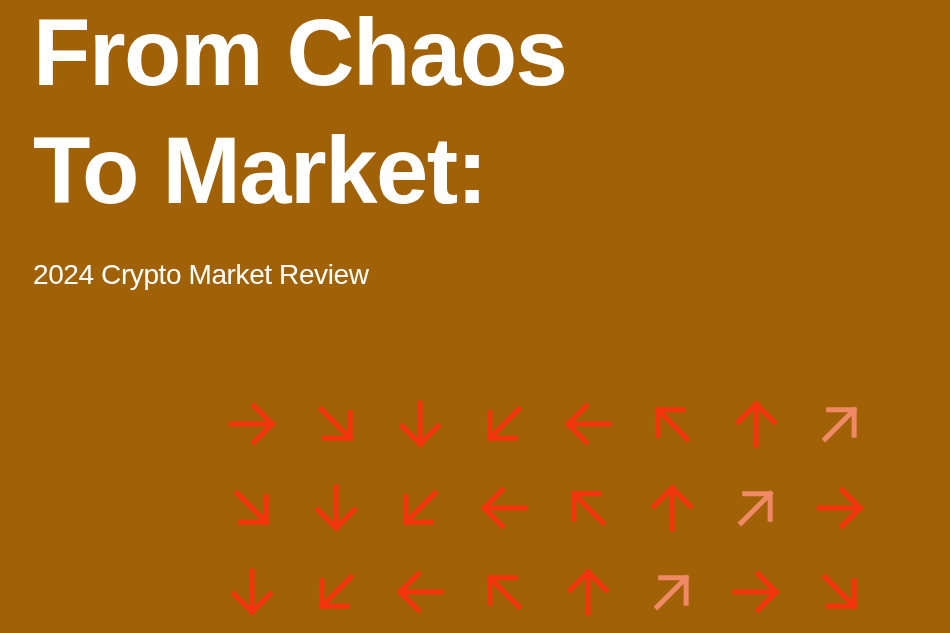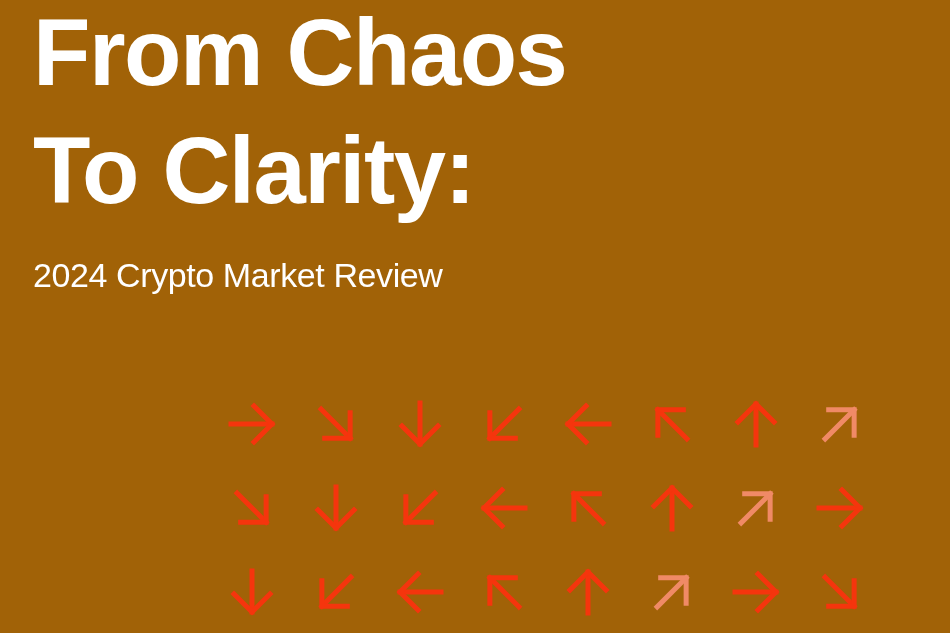--- a/index.html
+++ b/index.html
@@ -51,21 +51,21 @@
     left: 33px;
     top: 246px;
     width: 700px;
   }
 
   .subtitle-line {
     display: block;
     color: #ffffff;
     font-family: "Liberation Sans", sans-serif;
     font-weight: 500;
-    font-size: 34px;
+    font-size: 28px;
     line-height: 58px;
     letter-spacing: -0.4px;
     white-space: nowrap;
   }
 
   
   .arrow-grid {
     position: absolute;
     left: 228px;
     top: 400px;
@@ -102,21 +102,21 @@
     fill: none;
   }
 </style>
 </head>
 <body>
 
 <div class="poster">
 
   <div class="headline">
     <span class="headline-line">From Chaos</span>
-    <span class="headline-line">To Clarity:</span>
+    <span class="headline-line">To Market:</span>
   </div>
 
   <div class="subtitle">
     <span class="subtitle-line">2024 Crypto Market Review</span>
   </div>
 
   <div class="arrow-grid" id="arrow-grid">
       <div class="arrow-row">
         <span class="arrow-cell" style="left: 0px;">
           <svg viewBox="0 0 48 48" xmlns="http://www.w3.org/2000/svg" style="transform:rotate(0deg);">

